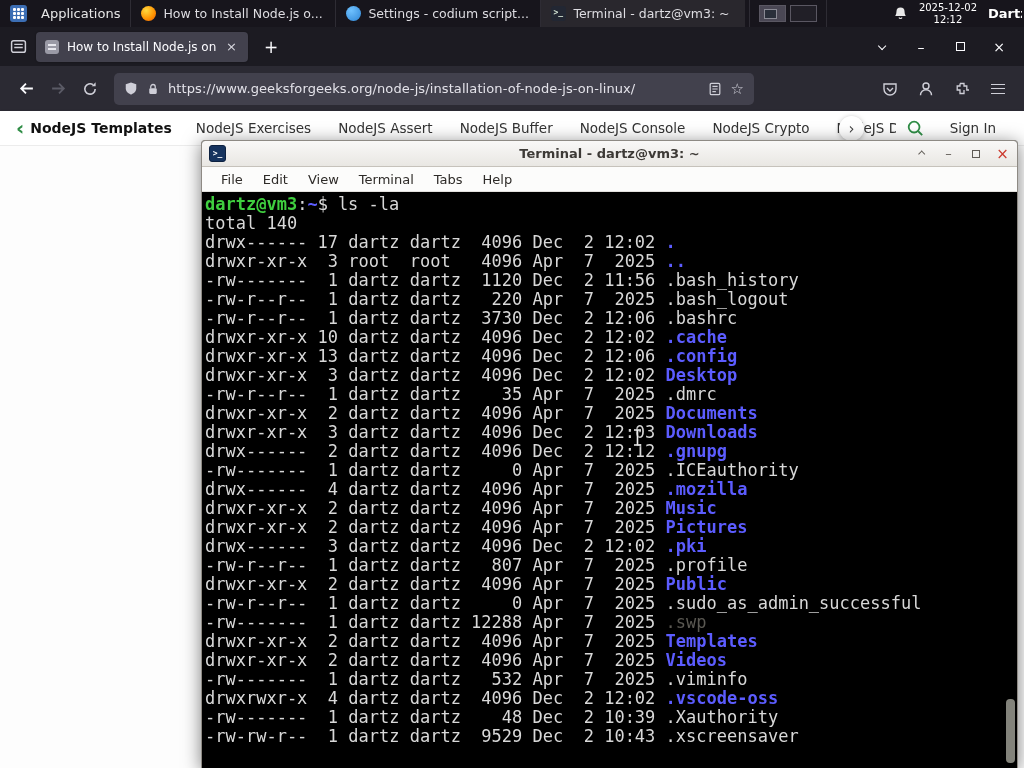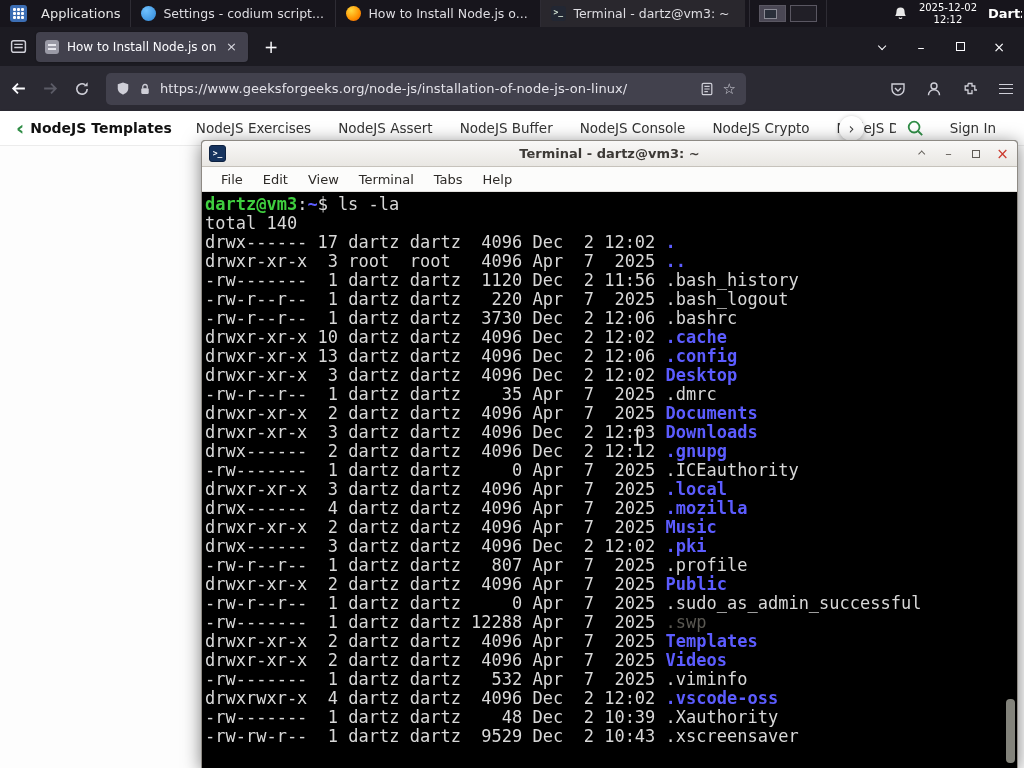--- a/index.html
+++ b/index.html
@@ -38,21 +38,21 @@
   .tab-title{flex:1;white-space:nowrap;overflow:hidden}
   .tab-close{color:#d8d8df;font-size:13px;padding:0 2px}
   .newtab{color:#fbfbfe;font-size:17px;padding:0 7px}
   .tab-spacer{flex:1}
   .chev{display:inline-block;border:solid #fbfbfe;border-width:0 1.6px 1.6px 0;padding:2.6px}
   .chev.down{transform:rotate(45deg)}
   .chev.up{transform:rotate(-135deg)}
   .winbtn{width:30px;height:26px;display:flex;align-items:center;justify-content:center;color:#fbfbfe;font-size:14px}
   .boxglyph{width:9px;height:9px;border:1.5px solid #fbfbfe}
 
-  .navbar{height:45px;background:#2b2a33;display:flex;align-items:center;padding:0 2px}
+  .navbar{height:45px;background:#2b2a33;display:flex;align-items:center;padding:0 10px}
   .nav-icon{width:32px;height:30px;display:flex;align-items:center;justify-content:center;border-radius:4px;flex:none}
   .urlbar{width:640px;height:32px;background:#42414d;border-radius:5px;display:flex;align-items:center;padding:0 10px;gap:9px;color:#fbfbfe;font-size:13px;margin-left:8px;flex:none}
   .url-text{flex:1;white-space:nowrap;overflow:hidden;color:#e4e3ea;letter-spacing:.1px}
   .nav-right{margin-left:auto;display:flex;align-items:center;gap:4px}
   .star-glyph{color:#cfcfd8;font-size:15px}
   .hamburger{display:inline-block;width:14px;height:10px;border-top:1.6px solid #cfcfd8;border-bottom:1.6px solid #cfcfd8;position:relative}
   .hamburger::after{content:"";position:absolute;left:0;top:3.1px;width:14px;height:1.6px;background:#cfcfd8}
 
   
   .site-nav{height:35px;background:#fff;border-bottom:1px solid #ececec;box-shadow:0 1px 3px rgba(0,0,0,.10);display:flex;align-items:center;padding:0 16px;font-size:13.5px;color:#333;position:relative}
@@ -102,26 +102,26 @@
           <i></i>
           <i></i>
           <i></i>
           <i></i>
           <i></i>
         </span>
       <span>Applications</span>
     </div>
     <div id="task-list" style="display:flex;height:100%">
         <div class="task">
+          <span class="task-icon icon-firefox"></span>
+          <span class="task-title">How to Install Node.js o...</span>
+        </div>
+        <div class="task">
           <span class="task-icon icon-settings"></span>
           <span class="task-title">Settings - codium script...</span>
-        </div>
-        <div class="task">
-          <span class="task-icon icon-firefox"></span>
-          <span class="task-title">How to Install Node.js o...</span>
         </div>
         <div class="task active">
           <span class="task-icon icon-terminal"></span>
           <span class="task-title">Terminal - dartz@vm3: ~</span>
         </div>
       </div>
     <div class="ws-switcher">
       <span class="ws active"></span>
       <span class="ws"></span>
     </div>
@@ -288,23 +288,23 @@
           <div class="t-line"><span>-rw-r--r--  1 dartz dartz   220 Apr  7  2025 </span><span>.bash_logout</span></div>
           <div class="t-line"><span>-rw-r--r--  1 dartz dartz  3730 Dec  2 12:06 </span><span>.bashrc</span></div>
           <div class="t-line"><span>drwxr-xr-x 10 dartz dartz  4096 Dec  2 12:02 </span><span class="c-blue">.cache</span></div>
           <div class="t-line"><span>drwxr-xr-x 13 dartz dartz  4096 Dec  2 12:06 </span><span class="c-blue">.config</span></div>
           <div class="t-line"><span>drwxr-xr-x  3 dartz dartz  4096 Dec  2 12:02 </span><span class="c-blue">Desktop</span></div>
           <div class="t-line"><span>-rw-r--r--  1 dartz dartz    35 Apr  7  2025 </span><span>.dmrc</span></div>
           <div class="t-line"><span>drwxr-xr-x  2 dartz dartz  4096 Apr  7  2025 </span><span class="c-blue">Documents</span></div>
           <div class="t-line"><span>drwxr-xr-x  3 dartz dartz  4096 Dec  2 12:03 </span><span class="c-blue">Downloads</span></div>
           <div class="t-line"><span>drwx------  2 dartz dartz  4096 Dec  2 12:12 </span><span class="c-blue">.gnupg</span></div>
           <div class="t-line"><span>-rw-------  1 dartz dartz     0 Apr  7  2025 </span><span>.ICEauthority</span></div>
-          <div class="t-line"><span>drwxr-xr-x  3 dartz dartz  4096 Apr  7  2025 </span><span class="c-blue">.local</span></div>
           <div class="t-line"><span>drwx------  4 dartz dartz  4096 Apr  7  2025 </span><span class="c-blue">.mozilla</span></div>
           <div class="t-line"><span>drwxr-xr-x  2 dartz dartz  4096 Apr  7  2025 </span><span class="c-blue">Music</span></div>
+          <div class="t-line"><span>drwxr-xr-x  2 dartz dartz  4096 Apr  7  2025 </span><span class="c-blue">Pictures</span></div>
           <div class="t-line"><span>drwx------  3 dartz dartz  4096 Dec  2 12:02 </span><span class="c-blue">.pki</span></div>
           <div class="t-line"><span>-rw-r--r--  1 dartz dartz   807 Apr  7  2025 </span><span>.profile</span></div>
           <div class="t-line"><span>drwxr-xr-x  2 dartz dartz  4096 Apr  7  2025 </span><span class="c-blue">Public</span></div>
           <div class="t-line"><span>-rw-r--r--  1 dartz dartz     0 Apr  7  2025 </span><span>.sudo_as_admin_successful</span></div>
           <div class="t-line"><span>-rw-------  1 dartz dartz 12288 Apr  7  2025 </span><span class="c-dim">.swp</span></div>
           <div class="t-line"><span>drwxr-xr-x  2 dartz dartz  4096 Apr  7  2025 </span><span class="c-blue">Templates</span></div>
           <div class="t-line"><span>drwxr-xr-x  2 dartz dartz  4096 Apr  7  2025 </span><span class="c-blue">Videos</span></div>
           <div class="t-line"><span>-rw-------  1 dartz dartz   532 Apr  7  2025 </span><span>.viminfo</span></div>
           <div class="t-line"><span>drwxrwxr-x  4 dartz dartz  4096 Dec  2 12:02 </span><span class="c-blue">.vscode-oss</span></div>
           <div class="t-line"><span>-rw-------  1 dartz dartz    48 Dec  2 10:39 </span><span>.Xauthority</span></div>

